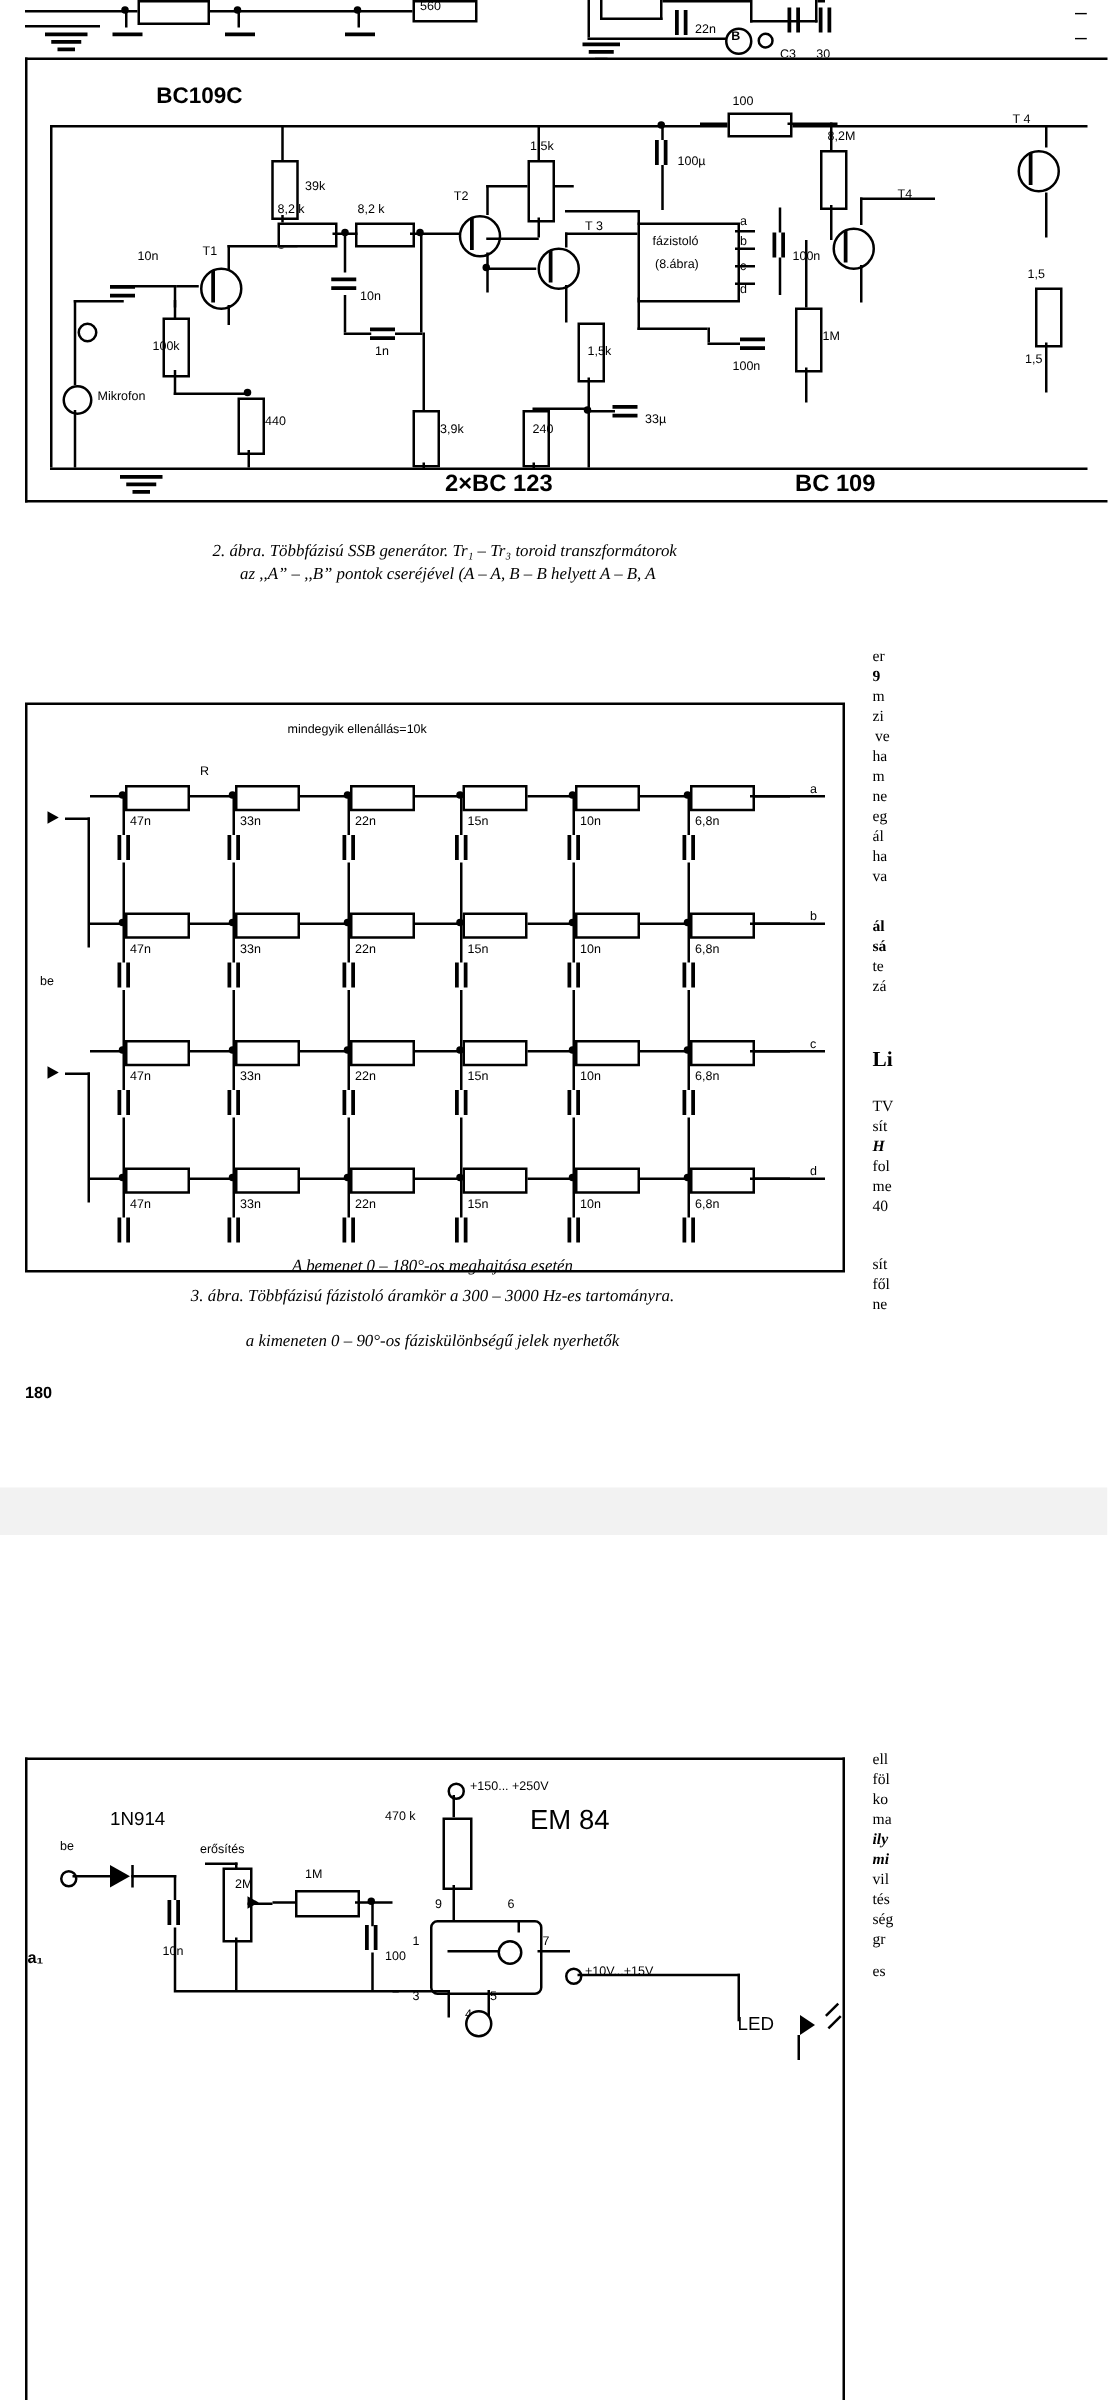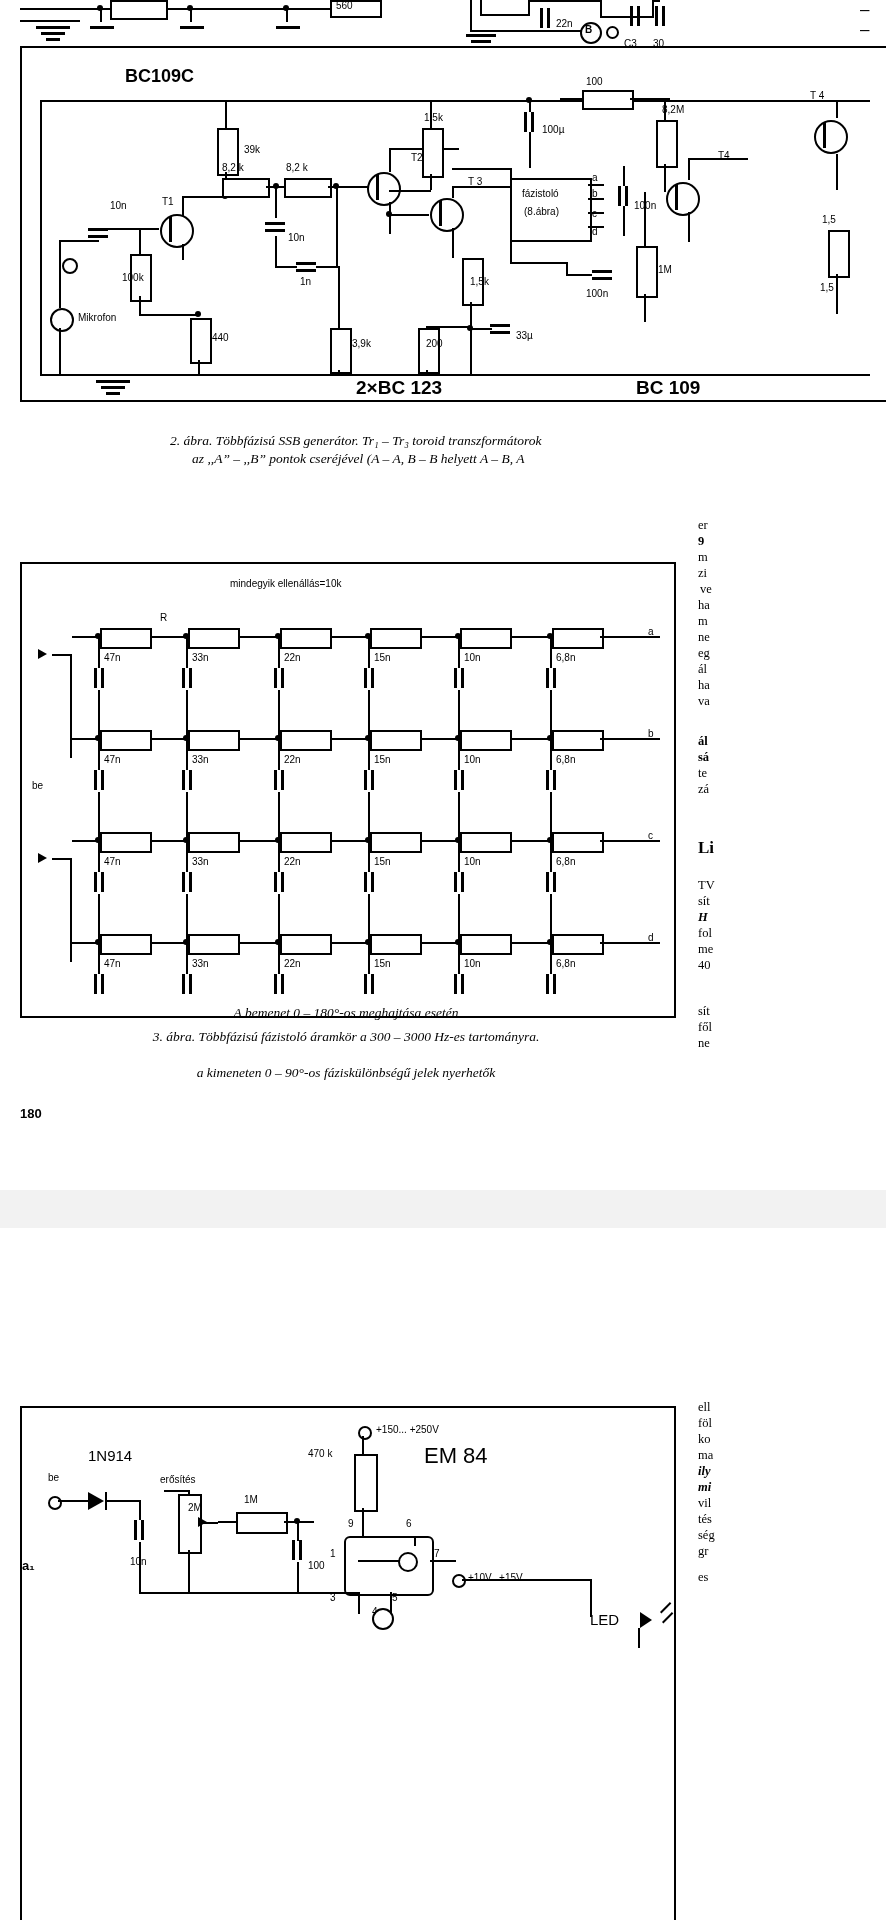--- a/index.html
+++ b/index.html
@@ -181,21 +181,21 @@
     <div class="lblS" style="left:300px;top:276px;">1n</div>
     <div class="wire h" style="left:275px;top:266px;width:22px;"></div>
     <div class="wire h" style="left:316px;top:266px;width:22px;"></div>
     <div class="wire v" style="left:336px;top:186px;height:80px;"></div>
     <div class="node" style="left:333px;top:183px;"></div>
 
     <div class="tr" style="left:365px;top:170px;width:36px;height:36px;">
       <div class="ring"></div>
         <div class="base"></div>
     </div>
-    <div class="lblS" style="left:363px;top:152px;margin-left:48px;">T2</div>
+    <div class="lblS" style="left:363px;top:152px;">T2</div>
     <div class="wire v" style="left:389px;top:148px;height:24px;"></div>
     <div class="wire h" style="left:389px;top:148px;width:70px;"></div>
     <div class="wire v" style="left:389px;top:202px;height:32px;"></div>
 
     <div class="tr" style="left:428px;top:196px;width:36px;height:36px;">
       <div class="ring"></div>
         <div class="base"></div>
     </div>
     <div class="lblS" style="left:468px;top:176px;">T 3</div>
     <div class="wire h" style="left:389px;top:214px;width:40px;"></div>
@@ -215,21 +215,21 @@
     <div class="wire v" style="left:470px;top:302px;height:26px;"></div>
     <div class="node" style="left:467px;top:325px;"></div>
     <div class="wire v" style="left:470px;top:328px;height:46px;"></div>
 
     <div class="res" style="left:330px;top:328px;width:18px;height:42px;"></div>
     <div class="lblS" style="left:352px;top:338px;">3,9k</div>
     <div class="wire v" style="left:338px;top:266px;height:62px;"></div>
     <div class="wire v" style="left:338px;top:370px;height:6px;"></div>
 
     <div class="res" style="left:418px;top:328px;width:18px;height:42px;"></div>
-    <div class="lblS" style="left:426px;top:338px;">200</div>
+    <div class="lblS" style="left:426px;top:338px;">240</div>
     <div class="wire v" style="left:426px;top:370px;height:6px;"></div>
     <div class="wire h" style="left:426px;top:326px;width:46px;"></div>
 
     <div class="capH" style="left:490px;top:324px;">
         <i style="left:0;top:0;"></i>
         <i style="left:0;top:7px;"></i>
       </div>
     <div class="lblS" style="left:516px;top:330px;">33µ</div>
     <div class="wire h" style="left:470px;top:328px;width:22px;"></div>
 

